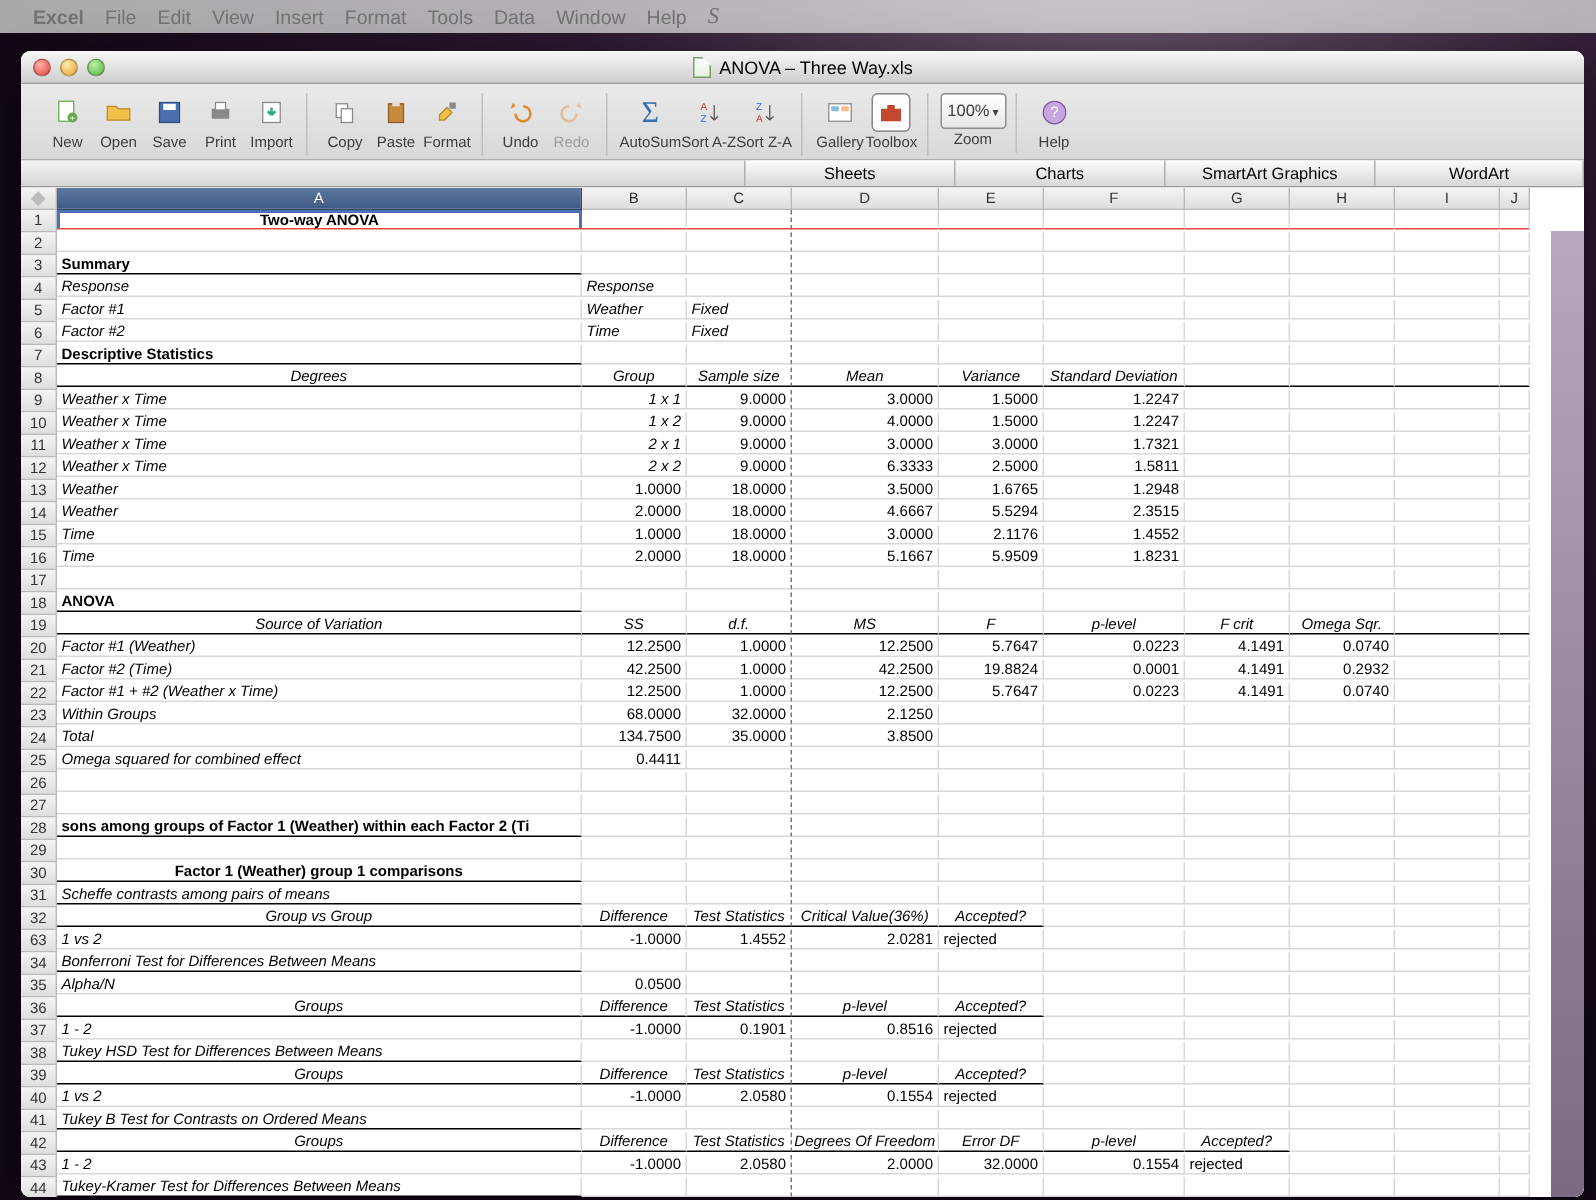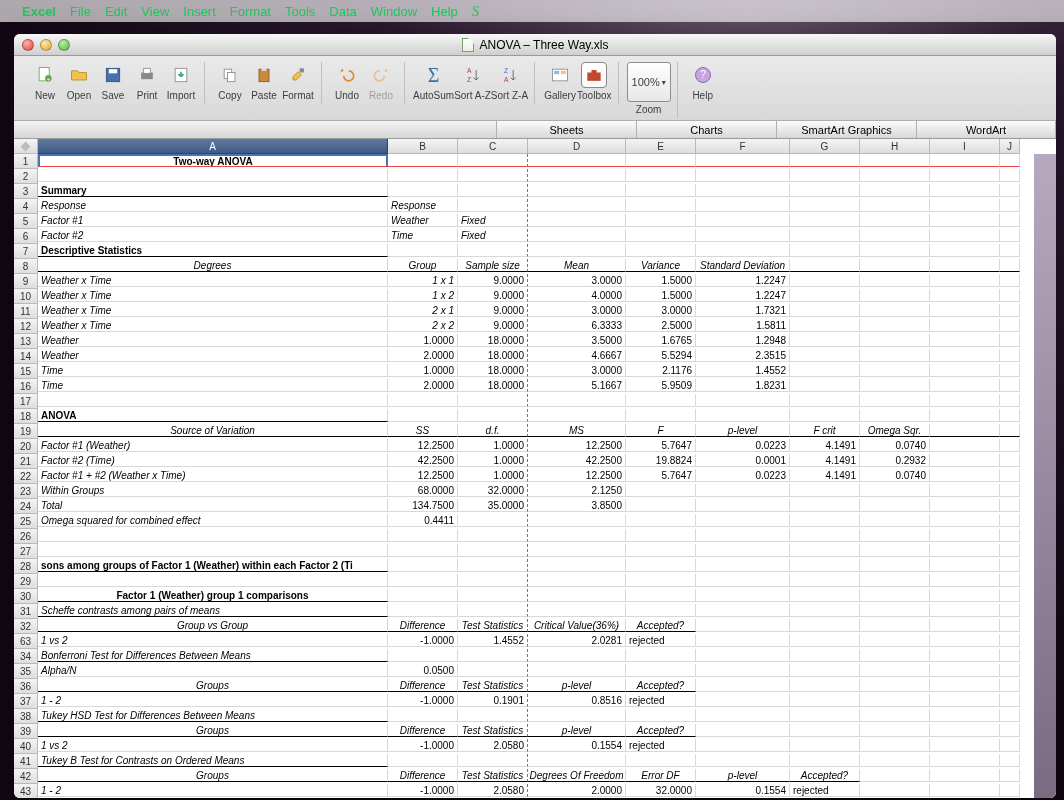--- a/index.html
+++ b/index.html
@@ -10,21 +10,21 @@
 *{box-sizing:border-box}
 html,body{margin:0;padding:0;font-family:"Lucida Grande","Helvetica",Arial,sans-serif;font-size:11px;color:#000}
 body{background:#1a0f1a;width:1064px;height:800px;overflow:hidden}
 
 
 .backdrop{position:absolute;inset:0;
   background:radial-gradient(ellipse at 70% -10%, #6d5a70 0%, #2c1830 35%, #120815 70%);
 }
 
 .menubar{position:relative;display:flex;align-items:center;height:var(--menu-h);padding:0 8px;
-  background:rgba(255,255,255,.65);backdrop-filter:blur(6px);gap:14px;font-size:13px;color:#22c55e}
+  background:rgba(255,255,255,.65);backdrop-filter:blur(6px);gap:14px;font-size:13px;color:#737373}
 .menubar .bold{font-weight:700}
 .menubar .apple{font-size:16px}
 .scriptglyph{font-family:"Brush Script MT","Segoe Script",cursive;font-style:italic;font-size:15px}
 
 
 .window{position:absolute;left:14px;top:34px;right:8px;bottom:2px;border-radius:6px;overflow:hidden;
   background:#efefef;box-shadow:0 10px 30px rgba(0,0,0,.6)}
 .titlebar{height:22px;display:flex;align-items:center;position:relative;
   background:linear-gradient(#f7f7f7,#cfcfcf);border-bottom:1px solid #9a9a9a;font-size:12px}
 .traffic{display:flex;gap:6px;padding-left:8px}
@@ -37,21 +37,21 @@
 .docicon:before{content:"";position:absolute;right:-1px;top:-1px;border:3px solid transparent;border-top-color:#efefef;border-right-color:#efefef}
 
 
 .maintoolbar{display:flex;align-items:flex-start;gap:2px;padding:6px 8px 2px 8px;
   background:linear-gradient(#eaeaea,#d8d8d8);border-bottom:1px solid #aeaeae}
 .tgroup{display:flex;gap:0;border-right:1px solid #bfbfbf;padding:0 6px}
 .tgroup:last-child{border-right:none}
 .tbtn{display:flex;flex-direction:column;align-items:center;gap:2px;color:#3d3d3d;font-size:10px;min-width:34px;padding-bottom:3px}
 .ticon{width:26px;height:26px;border-radius:4px;display:flex;align-items:center;justify-content:center;font-size:16px}
 .glow{background:linear-gradient(#fff,#fafafa)}
-.zoombox{display:flex;align-items:center;height:40px;border:1px solid #8e8e8e;border-radius:3px;background:linear-gradient(#fff,#e7e7e7);padding:0 4px;font-size:11px;gap:2px}
+.zoombox{display:flex;align-items:center;height:24px;border:1px solid #8e8e8e;border-radius:3px;background:linear-gradient(#fff,#e7e7e7);padding:0 4px;font-size:11px;gap:2px}
 .zoombox .car{font-size:8px}
 
 
 .tabbar{height:18px;display:flex;justify-content:flex-end;background:linear-gradient(#f3f3f3,#d6d6d6);border-bottom:1px solid #9a9a9a}
 .tabbtn{width:140px;border-left:1px solid #b0b0b0;display:flex;align-items:center;justify-content:center;font-size:11px;
   background:linear-gradient(#fbfbfb,#d8d8d8)}
 .tabbtn:last-child{border-right:1px solid #b0b0b0}
 
 
 .sheet{display:flex;flex-direction:column;background:#fff}

